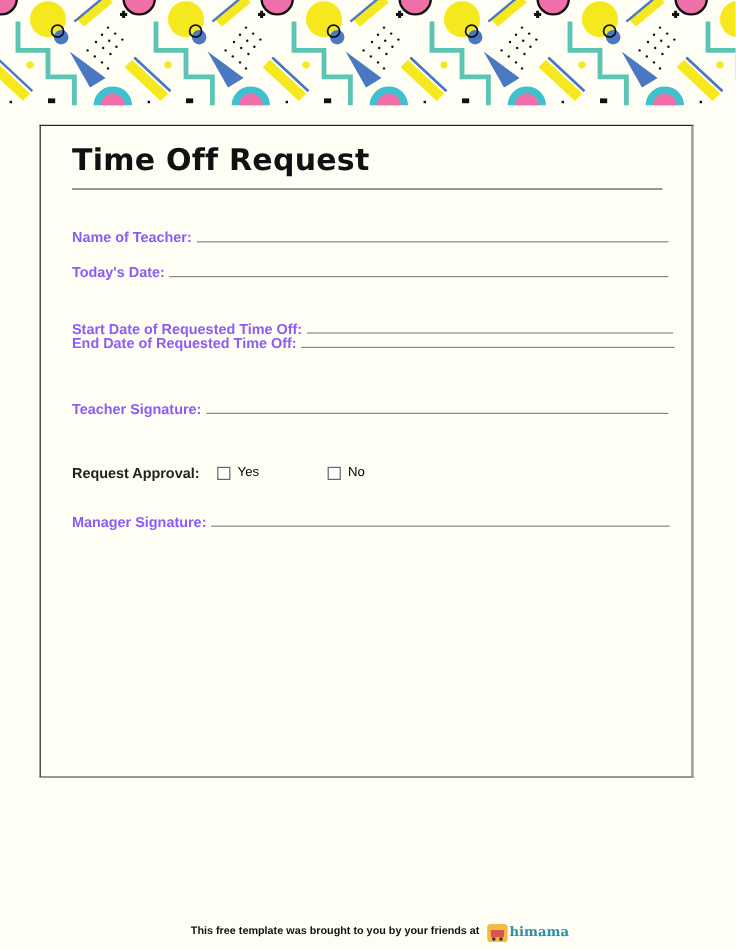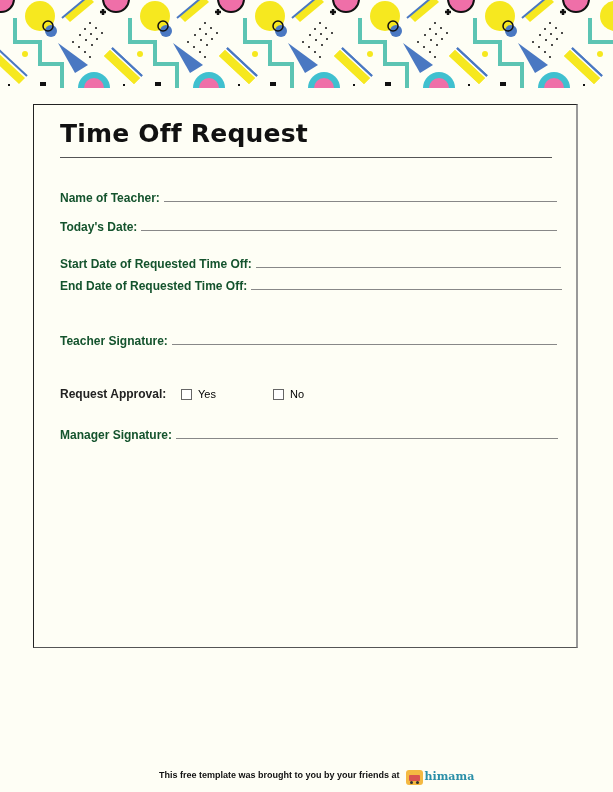--- a/index.html
+++ b/index.html
@@ -5,21 +5,21 @@
   html, body { margin:0; padding:0; }
   body { width:613px; height:792px; background:#fefef5; position:relative; overflow:hidden;
          font-family:"Liberation Sans", sans-serif; }
   .banner { position:absolute; left:0; top:0; width:613px; height:88px; overflow:hidden; background:#fefef5; }
   .banner svg { display:block; }
   .page { position:absolute; left:33px; top:104px; width:545px; height:544px;
           border:1px solid #222; border-right:2px solid #999; border-bottom:1px solid #555; background:#fefef5; box-sizing:border-box; }
   .title { position:absolute; left:26px; top:14px; font-size:25px; font-weight:bold; color:#111;
            font-family:"DejaVu Sans", sans-serif; letter-spacing:0.2px; }
   .title-rule { position:absolute; left:26px; top:52px; width:492px; height:0; border-top:1.5px solid #555; }
-  .row { position:absolute; left:26px; display:flex; align-items:flex-end; font-size:12px; font-weight:bold; color:#14532d; }
+  .row { position:absolute; left:26px; display:flex; align-items:flex-end; font-size:12px; font-weight:bold; color:#8b5cf6; }
   .row .lbl { white-space:nowrap; padding-right:4px; font-family:"Liberation Sans", sans-serif; }
   .row .line { border-bottom:1.5px solid #888; height:0; margin-bottom:3px; }
   .approval { position:absolute; left:26px; top:282px; font-size:12px; font-weight:bold; color:#222; display:flex; align-items:center; }
   .cb { display:flex; align-items:center; font-weight:normal; font-size:11px; position:absolute; top:1px; }
   .cb .box { width:9px; height:9px; border:1px solid #666; background:#fff; margin-right:6px; }
   .footer { position:absolute; top:770px; left:159px; font-size:9px; font-weight:bold; color:#111; display:flex; align-items:flex-start; }
   .logo-icon { width:17px; height:15px; background:#f4b942; border-radius:3px; margin-left:6px; position:relative; }
   .logo-icon::before { content:""; position:absolute; left:3px; top:5px; width:11px; height:6px; background:#d9534f; border-radius:1px; }
   .logo-icon::after { content:""; position:absolute; left:4px; top:11px; width:3px; height:3px; border-radius:50%; background:#333; box-shadow:6px 0 0 #333; }
   .logo-text { font-family:"DejaVu Serif", serif; color:#2a8fa8; font-size:11px; font-weight:bold; margin-left:2px; }
@@ -80,21 +80,21 @@
   <div class="title-rule"></div>
 
   <div class="row" style="top:86px;">
     <span class="lbl">Name of Teacher:</span>
     <span class="line" style="width:393px;"></span>
   </div>
   <div class="row" style="top:115px;">
     <span class="lbl">Today's Date:</span>
     <span class="line" style="width:416px;"></span>
   </div>
-  <div class="row" style="top:152px;text-align:right;">
+  <div class="row" style="top:162px;text-align:right;">
     <span class="lbl">Start Date of Requested Time Off:</span>
     <span class="line" style="width:305px;"></span>
   </div>
   <div class="row" style="top:174px;">
     <span class="lbl">End Date of Requested Time Off:</span>
     <span class="line" style="width:311px;"></span>
   </div>
   <div class="row" style="top:229px;">
     <span class="lbl">Teacher Signature:</span>
     <span class="line" style="width:385px;"></span>

